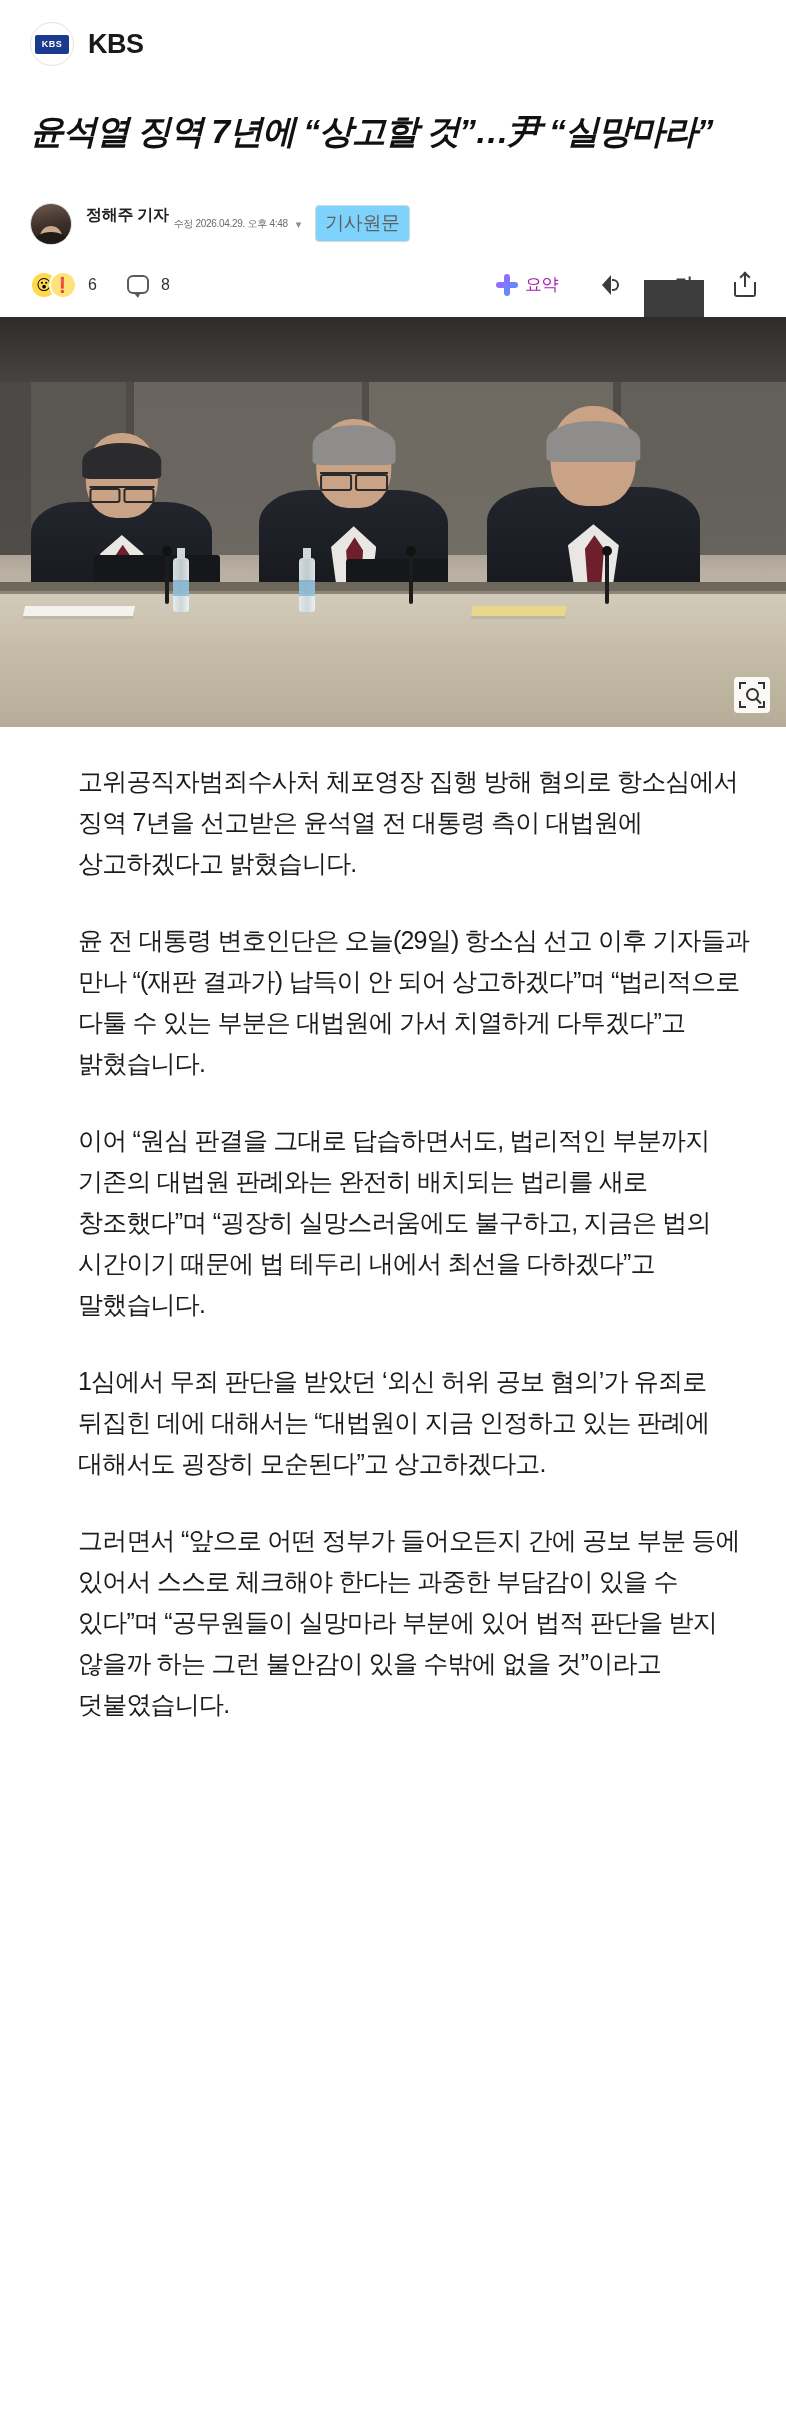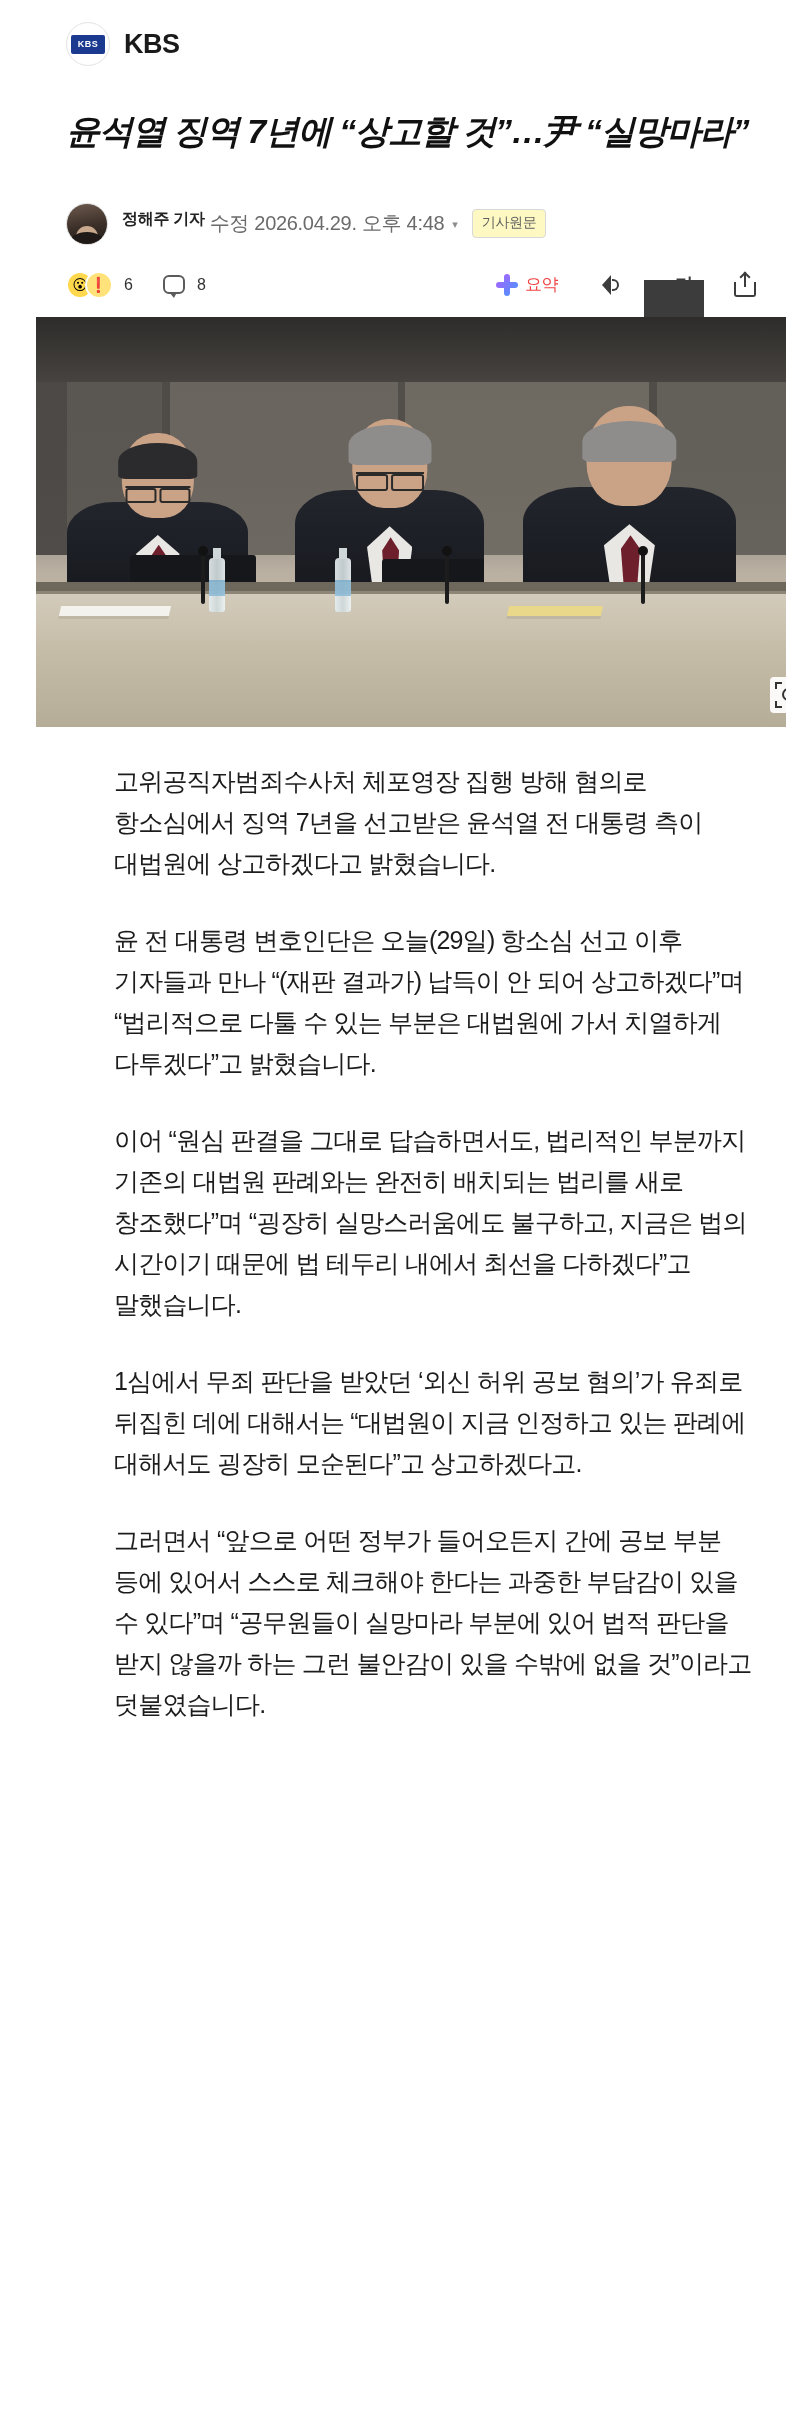--- a/index.html
+++ b/index.html
@@ -7,21 +7,20 @@
     margin: 0; padding: 0;
     background: #ffffff;
     font-family: "Liberation Sans", "DejaVu Sans", sans-serif;
   }
   .page {
     width: 786px;
     min-height: 2424px;
     background: #fff;
     position: relative;
     overflow: hidden;
-    padding-left: 36px;
   }
 
   
   .pub-header {
     display: flex;
     align-items: center;
     gap: 14px;
     padding: 22px 30px 10px 30px;
   }
   .pub-logo {
@@ -103,39 +102,39 @@
     font-weight: 700;
     color: #222;
     letter-spacing: -0.3px;
   }
   .meta-row {
     display: flex;
     align-items: center;
     gap: 8px;
   }
   .meta-date {
-    font-size: 20px;
+    font-size: 10px;
     color: #6b6b6b;
     letter-spacing: -0.3px;
     text-align: right;
   }
   .chev {
     font-size: 11px;
     color: #8d8d8d;
     line-height: 1;
     transform: translateY(1px);
   }
   .src-btn {
     margin-left: 6px;
-    font-size: 14px;
+    font-size: 19px;
     color: #5f5f5f;
     border: 1px solid #d8d8d8;
     border-radius: 4px;
     padding: 4px 9px 5px 9px;
-    background: #fef9c3;
+    background: #7dd3fc;
     letter-spacing: -0.4px;
     white-space: nowrap;
   }
 
   
   .toolbar {
     display: flex;
     align-items: center;
     padding: 26px 30px 18px 30px;
     gap: 18px;
@@ -205,21 +204,21 @@
     border-radius: 3px;
     background: linear-gradient(180deg,#9a6bff,#5a8cff);
   }
   .ai-icon .s2 {
     left: 0; top: 8px; width: 22px; height: 6px;
     border-radius: 3px;
     background: linear-gradient(90deg,#9a6bff,#5a8cff);
   }
   .summary-label {
     font-size: 17px;
-    color: #ef4444;
+    color: #a21caf;
     font-weight: 500;
     letter-spacing: -0.5px;
   }
   .speaker-icon {
     width: 24px; height: 22px;
     position: relative;
     margin-left: 20px;
   }
   .speaker-icon .body {
     position: absolute;

